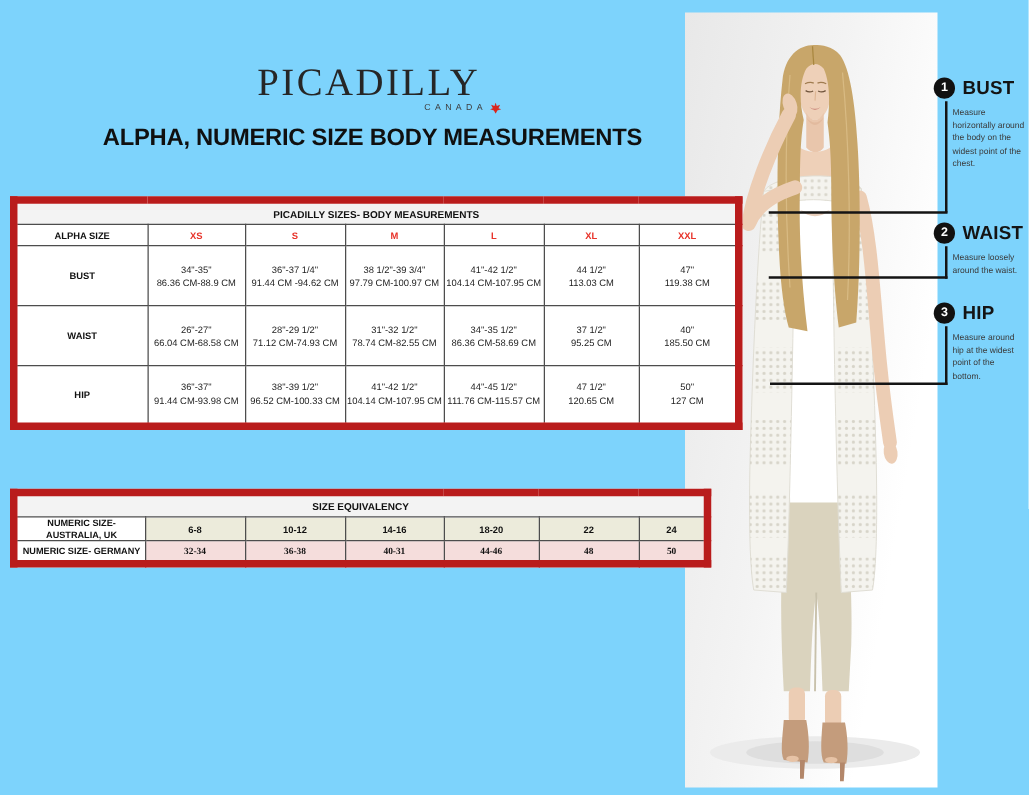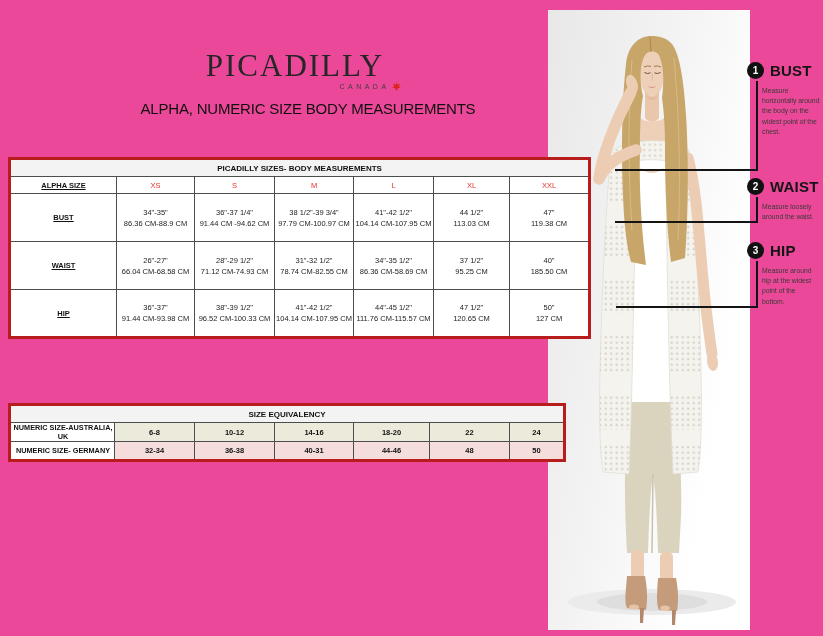--- a/index.html
+++ b/index.html
@@ -1,53 +1,53 @@
 <!DOCTYPE html>
 <html><head>
 <meta charset="utf-8">
 <style>
   html,body{margin:0;padding:0;background:#ffffff;}
-  .page{position:relative;width:823px;height:636px;background:#ec4899;overflow:hidden;
+  .page{position:relative;width:823px;height:636px;background:#7dd3fc;overflow:hidden;
         font-family:"Liberation Sans",sans-serif;color:#1a1a1a;}
 
   
   .photo{position:absolute;left:548px;top:10px;width:202px;height:620px;
          background:linear-gradient(100deg,#e8e8e8 0%,#f3f3f3 42%,#ffffff 78%);z-index:1;}
 
   
   .logo{position:absolute;left:115px;top:48px;width:360px;text-align:center;z-index:3;}
   .brand-name{font-family:"Liberation Serif",serif;font-size:31px;letter-spacing:2px;
               color:#262626;font-weight:500;}
   .brand-sub{margin-top:-2px;padding-left:150px;font-size:7px;letter-spacing:3.5px;
              color:#3d3d3d;display:flex;align-items:center;justify-content:center;gap:2px;}
-  .page-title{position:absolute;left:10px;top:100px;width:596px;text-align:center;
-              font-size:15px;font-weight:400;letter-spacing:-0.2px;color:#101010;z-index:3;}
+  .page-title{position:absolute;left:0;top:100px;width:596px;text-align:center;
+              font-size:19px;font-weight:700;letter-spacing:-0.2px;color:#101010;z-index:3;}
 
   
   table{border-collapse:collapse;table-layout:fixed;position:absolute;z-index:3;
         background:#ffffff;}
   #t1{left:8px;top:157px;width:580px;}
-  #t2{left:8px;top:403px;width:555px;}
+  #t2{left:8px;top:391px;width:555px;}
   th,td{border:1px solid #4d4d4d;text-align:center;vertical-align:middle;
         font-size:7.5px;padding:0 1px;overflow:hidden;}
-  table{border:3px solid #b91c1c;}
+  table{border:6px solid #b91c1c;}
   .ttl{background:#f3f3f3;font-weight:700;font-size:8px;height:16px;color:#111;}
-  .red{color:#e8332a;font-weight:400;}
-  .lbl{font-weight:700;color:#111;background:#fff;text-decoration:underline;}
+  .red{color:#e8332a;font-weight:700;}
+  .lbl{font-weight:700;color:#111;background:#fff;}
   .size-row{height:17px;}
   .body-row{height:48px;}
   .val{font-weight:400;color:#1c1c1c;}
   .val .l1{line-height:11px;}
   .val .l2{line-height:11px;}
   .eq-row{height:18.6px;}
   .eqlbl{text-align:left;padding-left:2px;font-weight:700;font-size:7.3px;}
   .lbl-plain{background:#ffffff;color:#111;text-align:center;}
   .row-blue{background:#d9eef3;}
   .row-cream{background:#ecebdb;color:#111;font-weight:700;}
-  .row-pink{background:#f5dddc;color:#111;font-weight:700;}
+  .row-pink{background:#f5dddc;color:#111;font-weight:700;font-family:Liberation Serif, serif;}
   .row-lav{background:#e1daee;color:#111;font-weight:700;}
 
   
   .guide-item{position:absolute;left:747px;width:74px;z-index:4;}
   .g-head{display:flex;align-items:center;gap:6px;}
   .badge{width:17px;height:17px;border-radius:50%;background:#111;color:#fff;
          font-size:10px;font-weight:700;display:flex;align-items:center;
          justify-content:center;flex:0 0 17px;}
   .g-label{font-size:15px;font-weight:600;color:#141414;letter-spacing:0.2px;}
   .g-desc{margin:7px 0 0 15px;width:58px;font-size:6.8px;line-height:1.5;color:#3a3a3a;}

